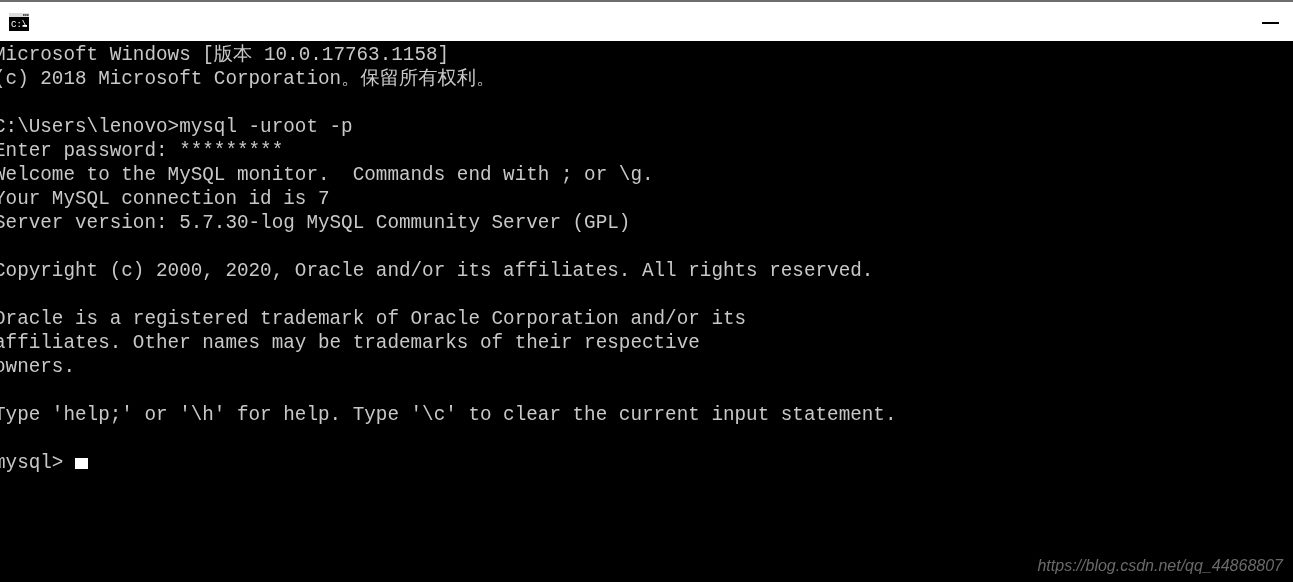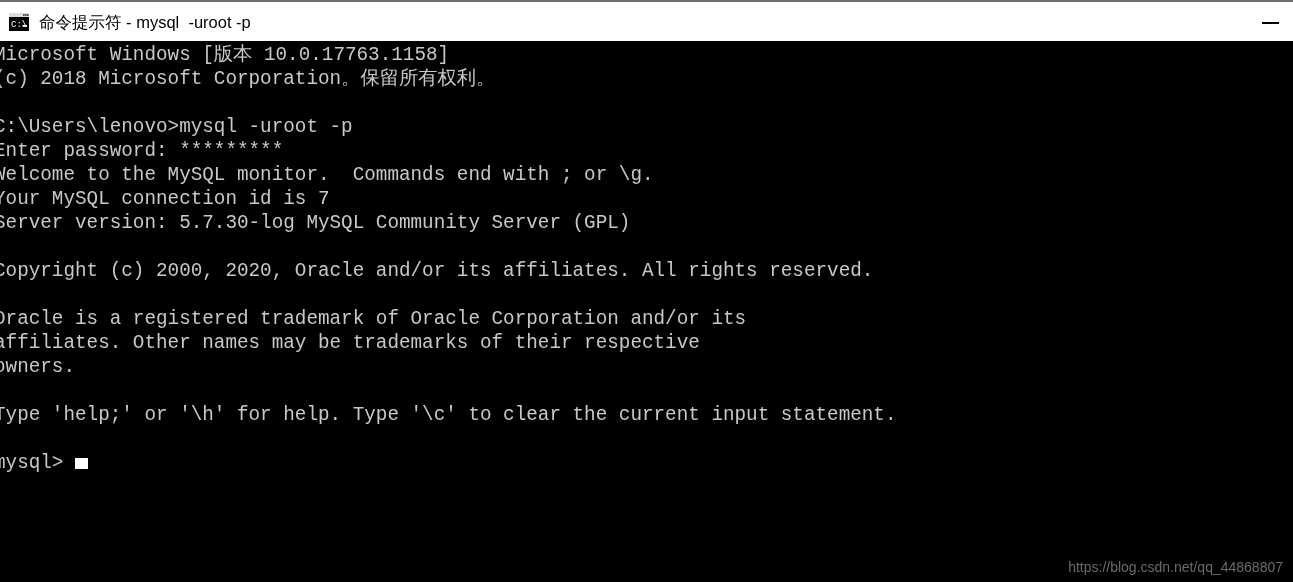--- a/index.html
+++ b/index.html
@@ -112,41 +112,41 @@
     vertical-align: baseline;
     margin-bottom: -1px;
   }
 
   
   #watermark {
     position: absolute;
     right: 10px;
     bottom: 7px;
     font-family: "Liberation Sans", sans-serif;
-    font-size: 14px;
+    font-size: 16px;
     color: #6a6a6a;
     white-space: pre;
+    font-style: italic;
   }
 </style>
 </head>
 <body>
 
 <div id="titlebar">
   <div id="title-left">
     <svg class="cmd-icon" viewBox="0 0 22 20">
       <rect x="0" y="0" width="22" height="20" fill="#ffffff"></rect>
       <rect x="1" y="1" width="20" height="18" fill="#000000"></rect>
       <rect x="1" y="1" width="20" height="4" fill="#dcdcdc"></rect>
       <rect x="15" y="2" width="1.6" height="2" fill="#555555"></rect>
       <rect x="17" y="2" width="1.6" height="2" fill="#555555"></rect>
       <rect x="19" y="2" width="1.6" height="2" fill="#555555"></rect>
       <text x="3" y="15" font-family="'Liberation Mono', monospace" font-size="9" fill="#ffffff">C:\</text>
       <rect x="14.5" y="13" width="4.5" height="1.8" fill="#ffffff"></rect>
     </svg>
-    <span id="title-text">命令提示符 - mysql  -uroot -p</span>
   </div>
   <div id="win-controls">
     <div class="win-btn">
       <span class="minimize-glyph"></span>
     </div>
   </div>
 </div>
 
 <div id="console">
   <pre id="console-text"><span class="cline">Microsoft Windows [版本 10.0.17763.1158]</span><span class="cline">(c) 2018 Microsoft Corporation。保留所有权利。</span><span class="cline">&nbsp;</span><span class="cline">C:\Users\lenovo&gt;mysql -uroot -p</span><span class="cline">Enter password: *********</span><span class="cline">Welcome to the MySQL monitor.  Commands end with ; or \g.</span><span class="cline">Your MySQL connection id is 7</span><span class="cline">Server version: 5.7.30-log MySQL Community Server (GPL)</span><span class="cline">&nbsp;</span><span class="cline">Copyright (c) 2000, 2020, Oracle and/or its affiliates. All rights reserved.</span><span class="cline">&nbsp;</span><span class="cline">Oracle is a registered trademark of Oracle Corporation and/or its</span><span class="cline">affiliates. Other names may be trademarks of their respective</span><span class="cline">owners.</span><span class="cline">&nbsp;</span><span class="cline">Type 'help;' or '\h' for help. Type '\c' to clear the current input statement.</span><span class="cline">&nbsp;</span><span class="cursor-line"><span>mysql&gt; </span><span class="cursor-block"></span></span></pre>

